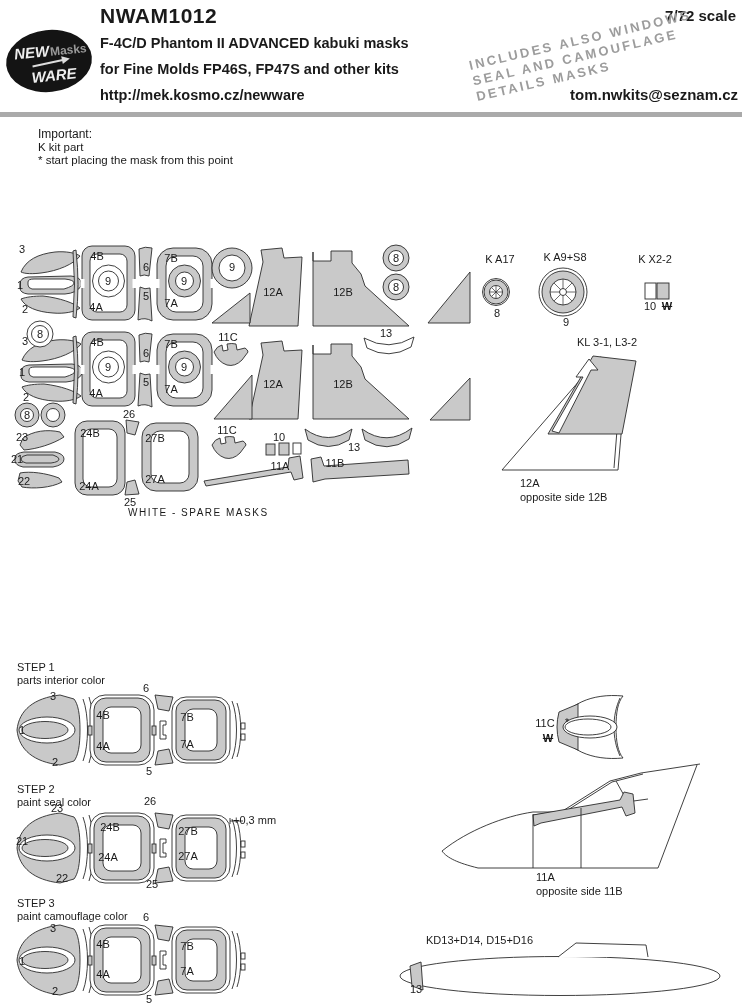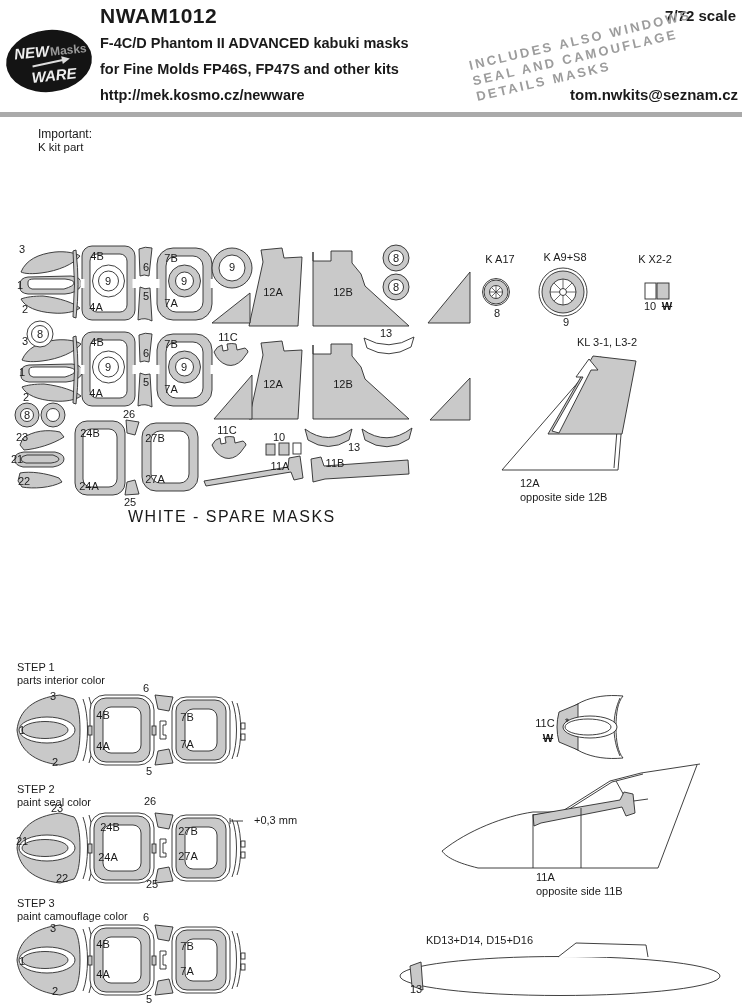--- a/index.html
+++ b/index.html
@@ -1,21 +1,21 @@
 <!DOCTYPE html>
 <html><head>
 <meta charset="utf-8">
 <style>
   html,body{margin:0;padding:0}
   body{width:742px;height:1005px;position:relative;background:#fff;
        font-family:"Liberation Sans",sans-serif;color:#1a1a1a;overflow:hidden}
   svg{position:absolute;left:0;top:0}
   .lb{position:absolute;transform:translate(-50%,-50%);font-size:11px;line-height:1;white-space:nowrap}
   .lba{position:absolute;font-size:11px;line-height:1.2;white-space:nowrap}
-  .cap{font-size:16px;letter-spacing:1.5px}
+  .cap{font-size:10px;letter-spacing:1.5px}
   .hdr-code{position:absolute;left:100px;top:4px;font-size:21px;font-weight:bold;letter-spacing:.5px}
   .hdr-line{position:absolute;left:100px;font-weight:bold;font-size:14.5px;white-space:nowrap}
   .scale{position:absolute;right:6px;top:7px;font-weight:bold;font-size:15px}
   .email{position:absolute;right:4px;top:86px;font-weight:bold;font-size:15px}
   .includes{position:absolute;left:470px;top:32px;transform:rotate(-13deg);color:#9c9c9c;
             font-size:13px;font-weight:bold;letter-spacing:2.5px;line-height:16px;white-space:nowrap}
   .divider{position:absolute;left:0;top:112px;width:742px;height:5px;background:#aaa}
   .logo{position:absolute;left:6px;top:30px;width:86px;height:62px;background:#141414;
         border-radius:50%;transform:rotate(-6deg)}
   .logo span{position:absolute;font-weight:bold;white-space:nowrap}
@@ -204,20 +204,21 @@
     <div>SEAL AND CAMOUFLAGE</div>
     <div>DETAILS MASKS</div>
   </div>
   <div class="email">tom.nwkits@seznam.cz</div>
   <div class="divider"></div>
 </div>
 
 <div class="imp">
   <div class="h">Important:</div>
   <div>K kit part</div>
+  <div>* start placing the mask from this point</div>
 </div>
 
 <span class="lb" style="left:22px;top:249px">3</span>
 <span class="lb" style="left:20px;top:285px">1</span>
 <span class="lb" style="left:25px;top:309px">2</span>
 <span class="lb" style="left:40px;top:334px">8</span>
 <span class="lb" style="left:97px;top:256px">4B</span>
 <span class="lb" style="left:108px;top:281px">9</span>
 <span class="lb" style="left:96px;top:307px">4A</span>
 <span class="lb" style="left:146px;top:267px">6</span>
@@ -290,21 +291,21 @@
 <span class="lba" style="left:17px;top:796px">paint seal color</span>
 <span class="lb" style="left:57px;top:808px">23</span>
 <span class="lb" style="left:150px;top:801px">26</span>
 <span class="lb" style="left:22px;top:841px">21</span>
 <span class="lb" style="left:110px;top:827px">24B</span>
 <span class="lb" style="left:108px;top:857px">24A</span>
 <span class="lb" style="left:152px;top:884px">25</span>
 <span class="lb" style="left:188px;top:831px">27B</span>
 <span class="lb" style="left:188px;top:856px">27A</span>
 <span class="lb" style="left:62px;top:878px">22</span>
-<span class="lba" style="left:254px;top:814px">+0,3 mm</span>
+<span class="lba" style="left:233px;top:814px">+0,3 mm</span>
 
 <span class="lba" style="left:17px;top:897px">STEP 3</span>
 <span class="lba" style="left:17px;top:910px">paint camouflage color</span>
 <span class="lb" style="left:53px;top:928px">3</span>
 <span class="lb" style="left:22px;top:961px">1</span>
 <span class="lb" style="left:55px;top:991px">2</span>
 <span class="lb" style="left:103px;top:944px">4B</span>
 <span class="lb" style="left:103px;top:974px">4A</span>
 <span class="lb" style="left:146px;top:917px">6</span>
 <span class="lb" style="left:149px;top:999px">5</span>

